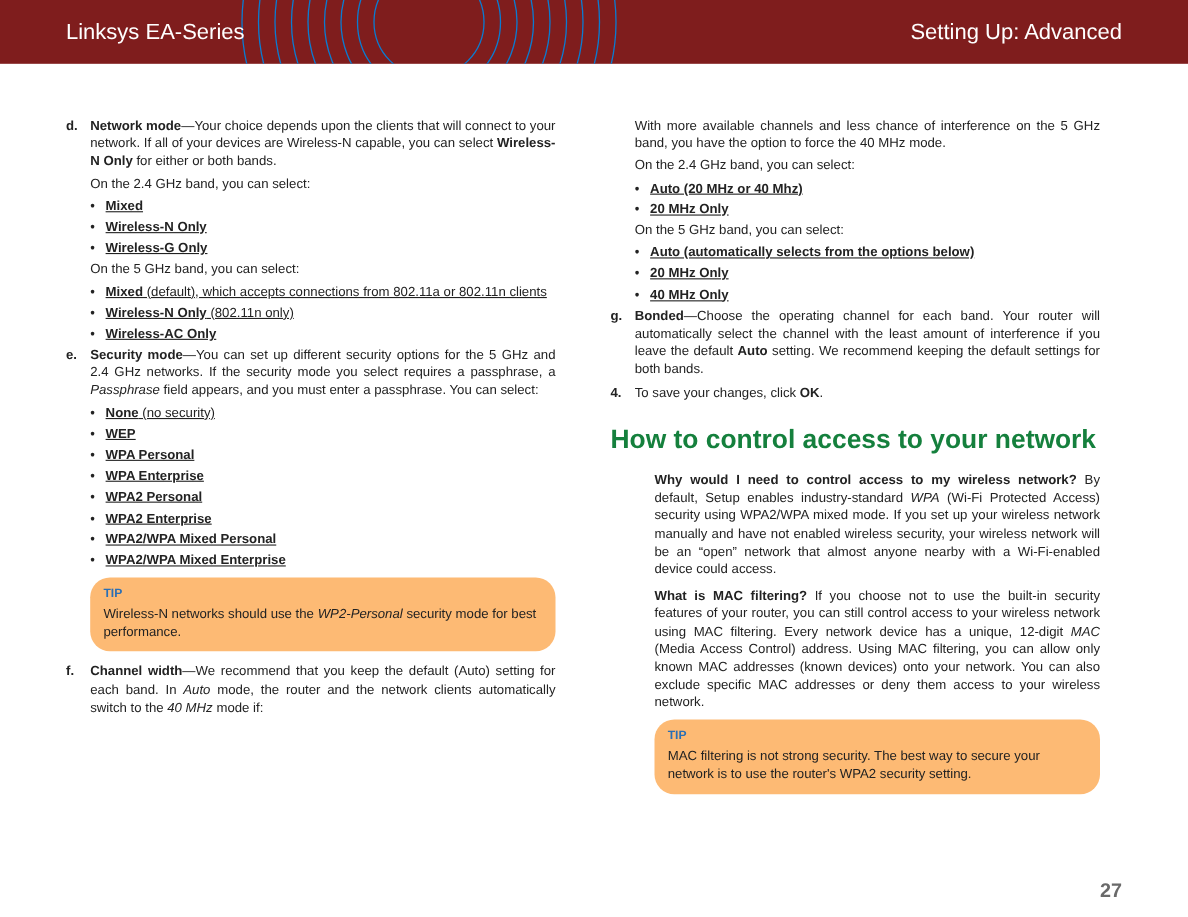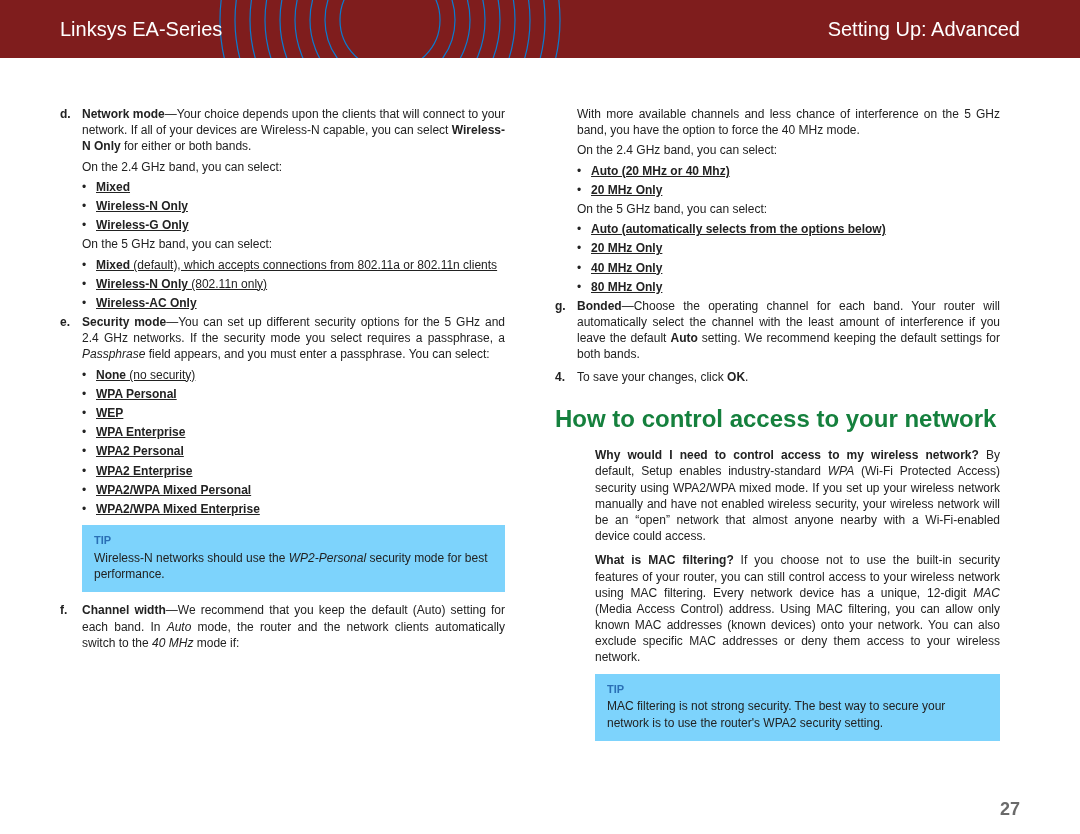--- a/index.html
+++ b/index.html
@@ -54,23 +54,24 @@
   .sub { margin-left: 22px; margin-bottom: 3px; }
   ul.bullets { list-style: none; margin-left: 22px; }
   ul.bullets li { position: relative; padding-left: 14px; margin-bottom: 3px; text-align: justify; text-decoration: underline;}
   ul.bullets li::before { content: "•"; position: absolute; left: 0; }
   ul.sub-bullets { list-style: none; margin-left: 36px; }
   ul.sub-bullets li { position: relative; padding-left: 14px; margin-bottom: 3px; text-align: justify;}
   ul.sub-bullets li::before { content: "•"; position: absolute; left: 0; }
   b, strong { font-weight: 700; }
   em { font-style: italic; }
   .tip {
-    background: #7dd3fc;
+    background: #fdba74;
     padding: 8px 12px 10px 12px;
     margin: 8px 0 10px 22px;
+    border-radius: 18px;
   }
   .tip.col2 { margin-left: 40px; }
   .tip-label { color: #2a6fb5; font-weight: 700; font-size: 11px; margin-bottom: 2px; }
   .tip-body { font-size: 12px; }
   h2.section {
     color: #15803d;
     font-size: 24px;
     font-weight: 700;
     margin: 18px 0 12px 0;
   }
@@ -128,22 +129,22 @@
     </ul>
 
     <div class="letter-item">
       <div class="lbl">e.</div>
       <div class="body">
         <b>Security mode</b><span>—You can set up different security options for the 5 GHz and 2.4 GHz networks. If the security mode you select requires a passphrase, a </span><em>Passphrase</em><span> field appears, and you must enter a passphrase. You can select:</span>
       </div>
     </div>
     <ul class="bullets">
       <li><b>None</b><span> (no security)</span></li>
+      <li><b>WEP</b></li>
       <li><b>WPA Personal</b></li>
-      <li><b>WEP</b></li>
       <li><b>WPA Enterprise</b></li>
       <li><b>WPA2 Personal</b></li>
       <li><b>WPA2 Enterprise</b></li>
       <li><b>WPA2/WPA Mixed Personal</b></li>
       <li><b>WPA2/WPA Mixed Enterprise</b></li>
     </ul>
 
     <div class="tip">
       <div class="tip-label">TIP</div>
       <div class="tip-body">
@@ -164,21 +165,20 @@
     <p class="sub">On the 2.4 GHz band, you can select:</p>
     <ul class="bullets">
       <li><b>Auto (20 MHz or 40 Mhz)</b></li>
       <li><b>20 MHz Only</b></li>
     </ul>
     <p class="sub">On the 5 GHz band, you can select:</p>
     <ul class="bullets">
       <li><b>Auto (automatically selects from the options below)</b></li>
       <li><b>20 MHz Only</b></li>
       <li><b>40 MHz Only</b></li>
-      <li><b>80 MHz Only</b></li>
     </ul>
 
     <div class="letter-item">
       <div class="lbl">g.</div>
       <div class="body">
         <b>Bonded</b><span>—Choose the operating channel for each band. Your router will automatically select the channel with the least amount of interference if you leave the default </span><b>Auto</b><span> setting. We recommend keeping the default settings for both bands.</span>
       </div>
     </div>
 
     <div class="num-item" style="margin-top:6px">

